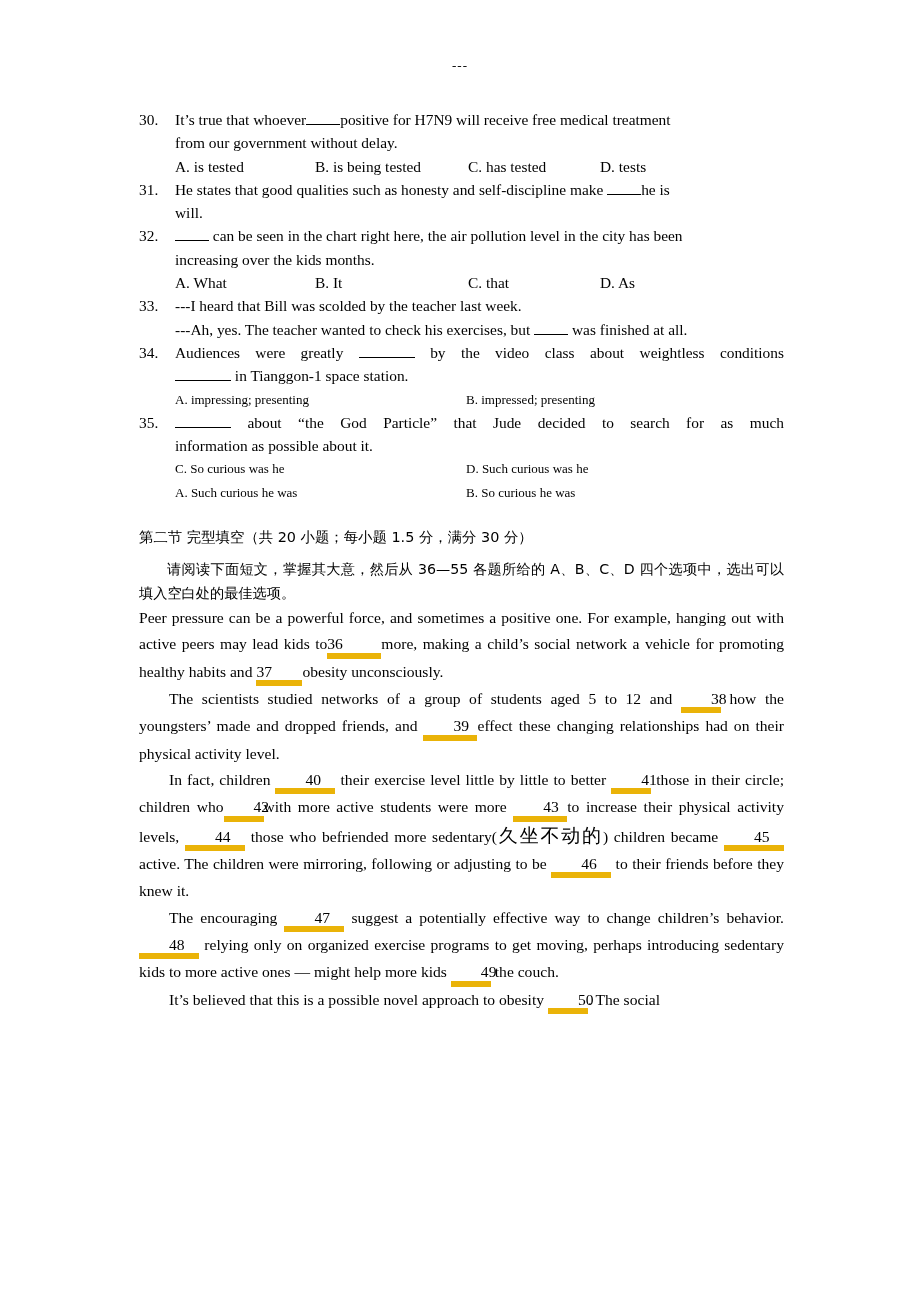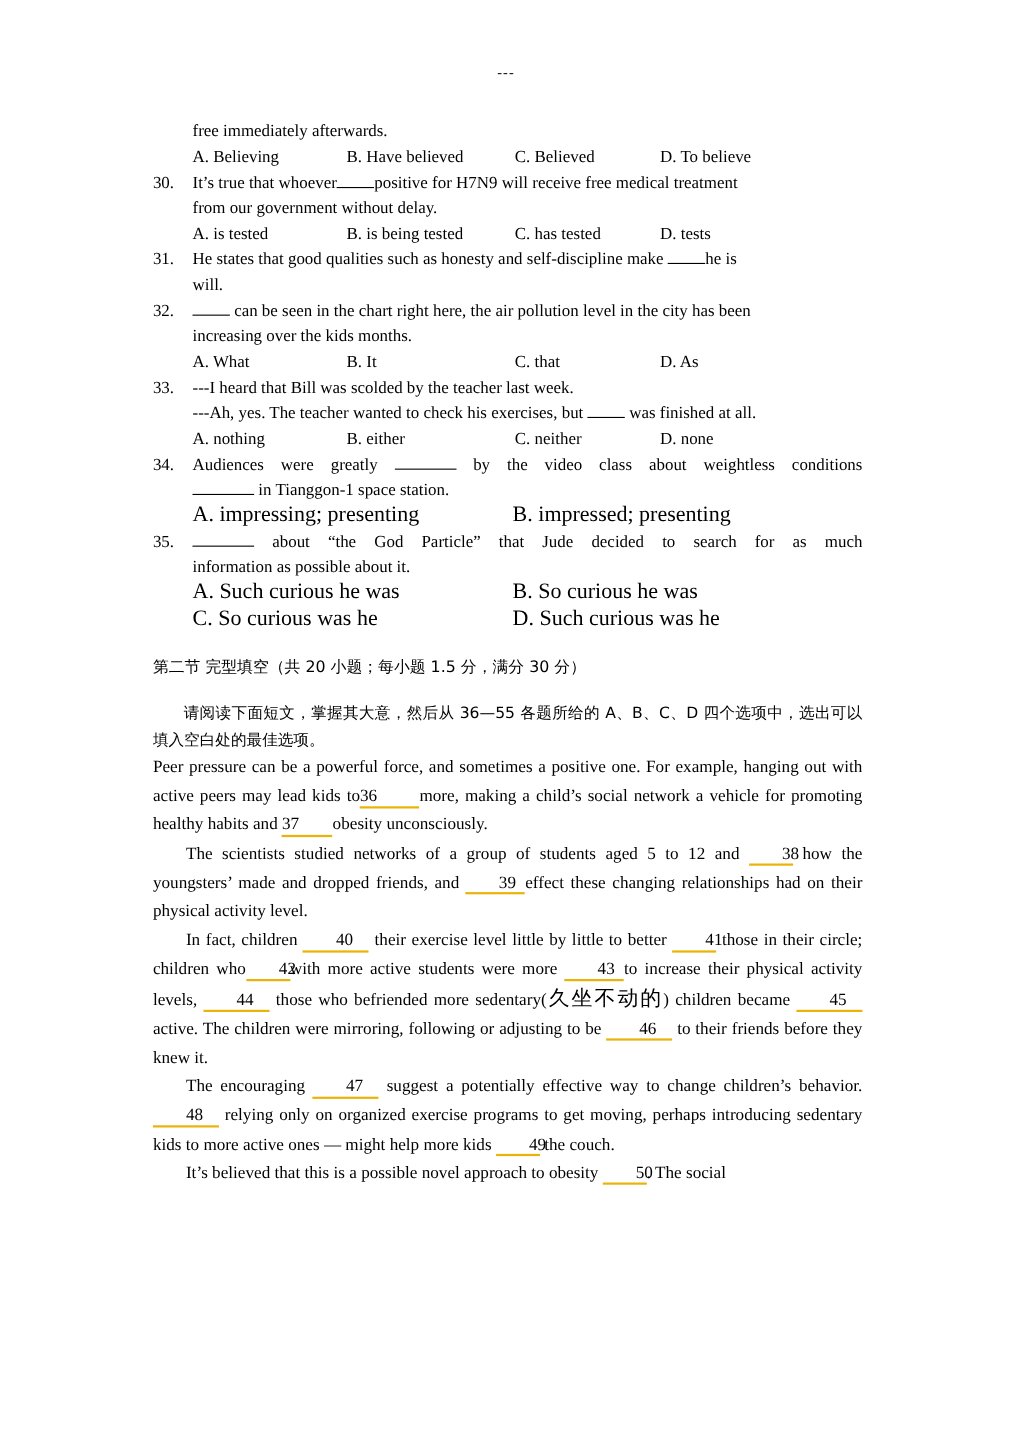--- a/index.html
+++ b/index.html
@@ -82,21 +82,21 @@
   .oB { left: 176px; }
   .oC { left: 329px; }
   .oD { left: 461px; }
 
   
   .opts2 {
     display: block;
     padding-left: 36px;
     position: relative;
     height: 23.3px;
-    font-size: 20px;
+    font-size: 13px;
   }
   .opts2 > span {
     position: absolute;
     white-space: nowrap;
   }
   .o2L { left: 36px; }
   .o2R { left: 327px; }
 
   
   .blank {
@@ -104,21 +104,21 @@
     border-bottom: 1px solid #000;
     text-align: center;
     vertical-align: baseline;
     line-height: 1.05;
   }
   .bk-sm  { width: 34px; }
   .bk-lg  { width: 56px; }
 
   .cl-blank {
     display: inline-block;
-    border-bottom: 2px solid #eab308;
+    border-bottom: 6px solid #eab308;
     text-align: left;
     line-height: 1.05;
   }
   .cw-1 { width: 54px; }
   .cw-2 { width: 46px; }
   .cw-3 { width: 40px; }
   .cw-4 { width: 60px; }
 
   
   .cn-head {
@@ -127,21 +127,21 @@
     font-weight: normal;
     line-height: 23px;
     margin-top: 22px;
   }
   .cn-para {
     font-family: "DejaVu Sans", "Liberation Sans", sans-serif;
     font-size: 14.2px;
     line-height: 24px;
     text-align: justify;
     text-indent: 28px;
-    margin-top: 18px;
+    margin-top: 8px;
   }
   .cn-inline {
     font-family: "DejaVu Sans", "Liberation Sans", sans-serif;
     font-size: 19px;
   }
 
   
   .passage {
     font-size: 15.6px;
     line-height: 26.2px;
@@ -157,29 +157,20 @@
 </style>
 </head>
 <body>
 
 <div class="page">
 
   <div class="topmark">---</div>
 
   <div class="content">
 
-    <div class="q">
-      <span class="q-cont q-line">free immediately afterwards.</span>
-      <span class="opts4">
-        <span class="oA">A. Believing</span>
-        <span class="oB">B. Have believed</span>
-        <span class="oC">C. Believed</span>
-        <span class="oD">D. To believe</span>
-      </span>
-    </div>
 
     <div class="q">
       <span class="q-body q-line"><span class="qnum">30.</span><span>It’s true that whoever</span><span class="blank bk-sm"></span><span>positive for H7N9 will receive free medical treatment</span></span>
       <span class="q-cont q-line">from our government without delay.</span>
       <span class="opts4">
         <span class="oA">A. is tested</span>
         <span class="oB">B. is being tested</span>
         <span class="oC">C. has tested</span>
         <span class="oD">D. tests</span>
       </span>
@@ -197,48 +188,42 @@
         <span class="oA">A. What</span>
         <span class="oB">B. It</span>
         <span class="oC">C. that</span>
         <span class="oD">D. As</span>
       </span>
     </div>
 
     <div class="q">
       <span class="q-body q-line"><span class="qnum">33.</span><span>---I heard that Bill was scolded by the teacher last week.</span></span>
       <span class="q-cont q-line"><span>---Ah, yes. The teacher wanted to check his exercises, but</span> <span class="blank bk-sm"></span> <span>was finished at all.</span></span>
-      <span class="opts4">
-        <span class="oA">A. nothing</span>
-        <span class="oB">B. either</span>
-        <span class="oC">C. neither</span>
-        <span class="oD">D. none</span>
-      </span>
     </div>
 
     <div class="q">
       <div class="q-body justify"><span class="qnum">34.</span><span>Audiences were greatly</span> <span class="blank bk-lg"></span> <span>by the video class about weightless conditions</span></div>
       <span class="q-cont q-line"><span class="blank bk-lg"></span> <span>in Tianggon-1 space station.</span></span>
       <span class="opts2">
         <span class="o2L">A. impressing; presenting</span>
         <span class="o2R">B. impressed; presenting</span>
       </span>
     </div>
 
     <div class="q">
       <div class="q-body justify"><span class="qnum">35.</span><span class="blank bk-lg"></span> <span>about “the God Particle” that Jude decided to search for as much</span></div>
       <span class="q-cont q-line">information as possible about it.</span>
       <span class="opts2">
+        <span class="o2L">C. So curious was he</span>
+        <span class="o2R">D. Such curious was he</span>
+      </span>
+      <span class="opts2">
         <span class="o2L">A. Such curious he was</span>
         <span class="o2R">B. So curious he was</span>
       </span>
-      <span class="opts2">
-        <span class="o2L">C. So curious was he</span>
-        <span class="o2R">D. Such curious was he</span>
-      </span>
     </div>
 
     <div class="cn-head">第二节 完型填空（共 20 小题；每小题 1.5 分，满分 30 分）</div>
     <div class="cn-para">请阅读下面短文，掌握其大意，然后从 36—55 各题所给的 A、B、C、D 四个选项中，选出可以填入空白处的最佳选项。</div>
 
     <div class="passage">
 
       <p class="p-gap-big"><span>Peer pressure can be a powerful force, and sometimes a positive one. For example, hanging out with active peers may lead kids to</span><span class="cl-blank cw-1">36</span><span>more, making a child’s social network a vehicle for promoting healthy habits and</span> <span class="cl-blank cw-2">37</span><span>obesity unconsciously.</span></p>
 
       <p class="p-indent"><span>The scientists studied networks of a group of students aged 5 to 12 and</span> <span class="cl-blank cw-3">38</span> <span>how the youngsters’ made and dropped friends, and</span> <span class="cl-blank cw-1">39</span><span>effect these changing relationships had on their physical activity level.</span></p>

